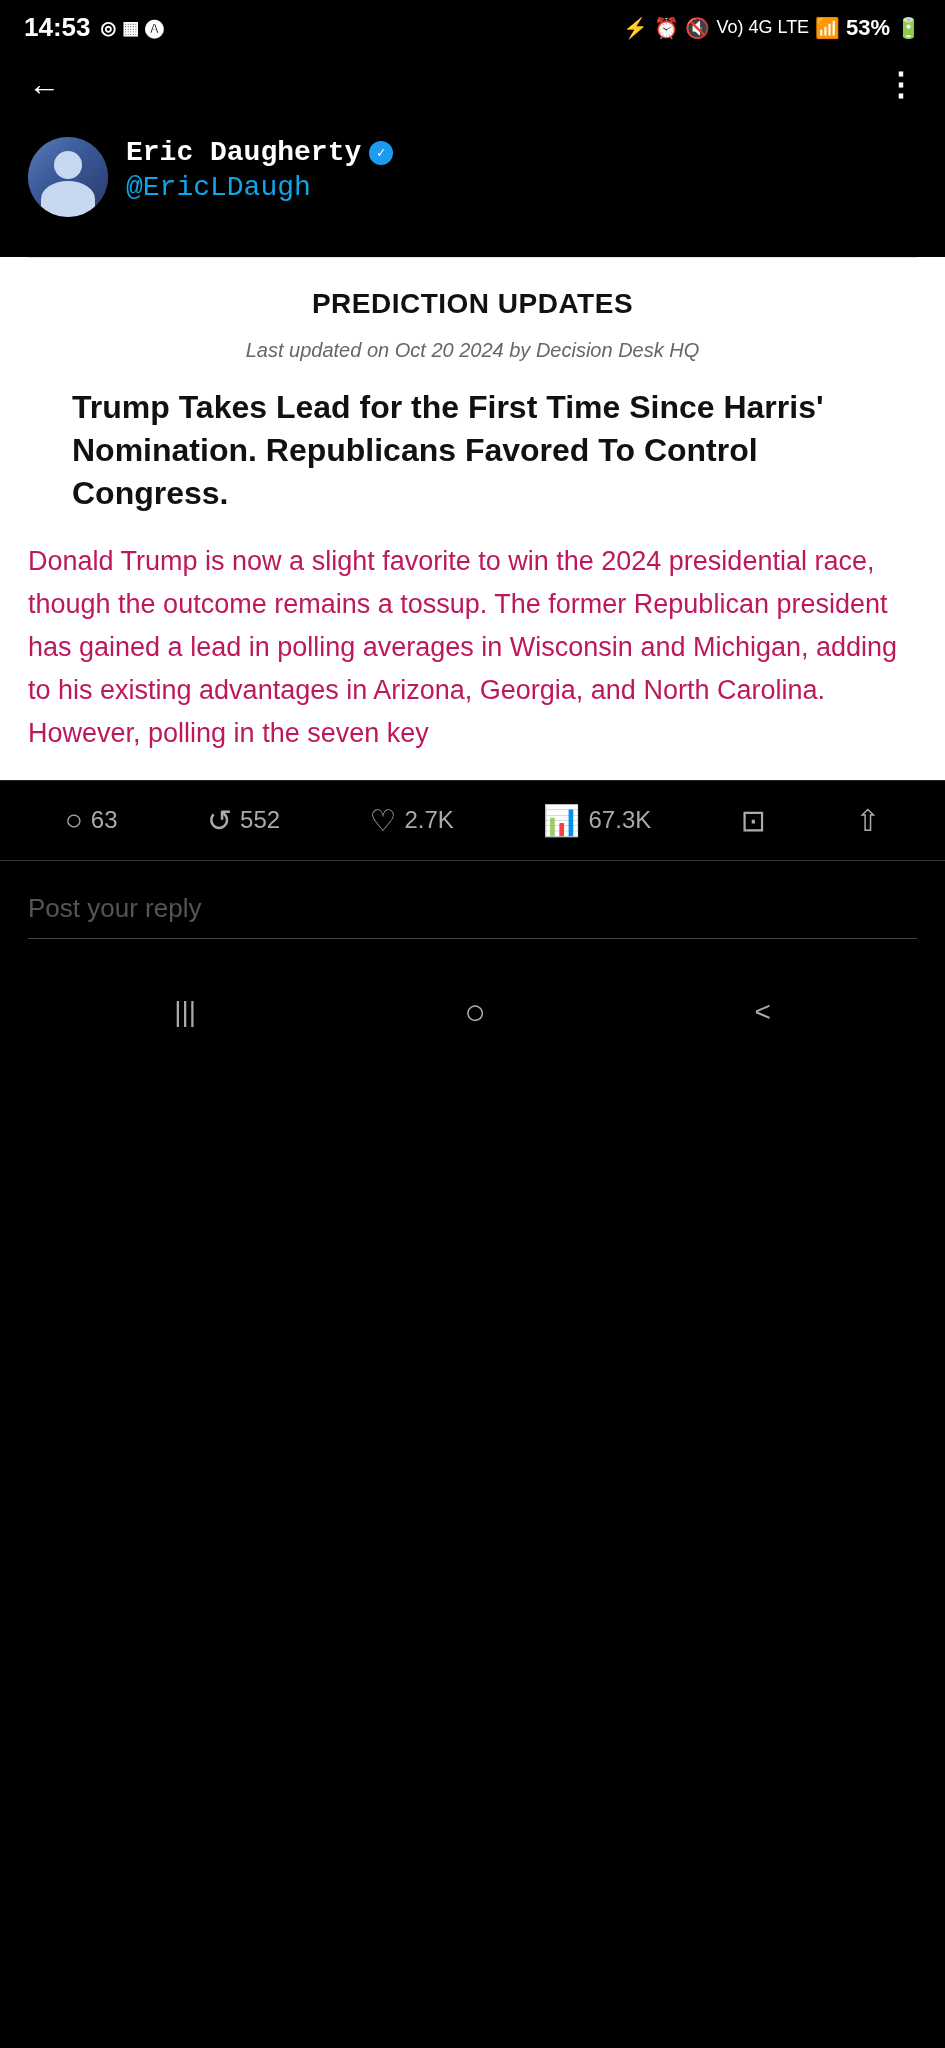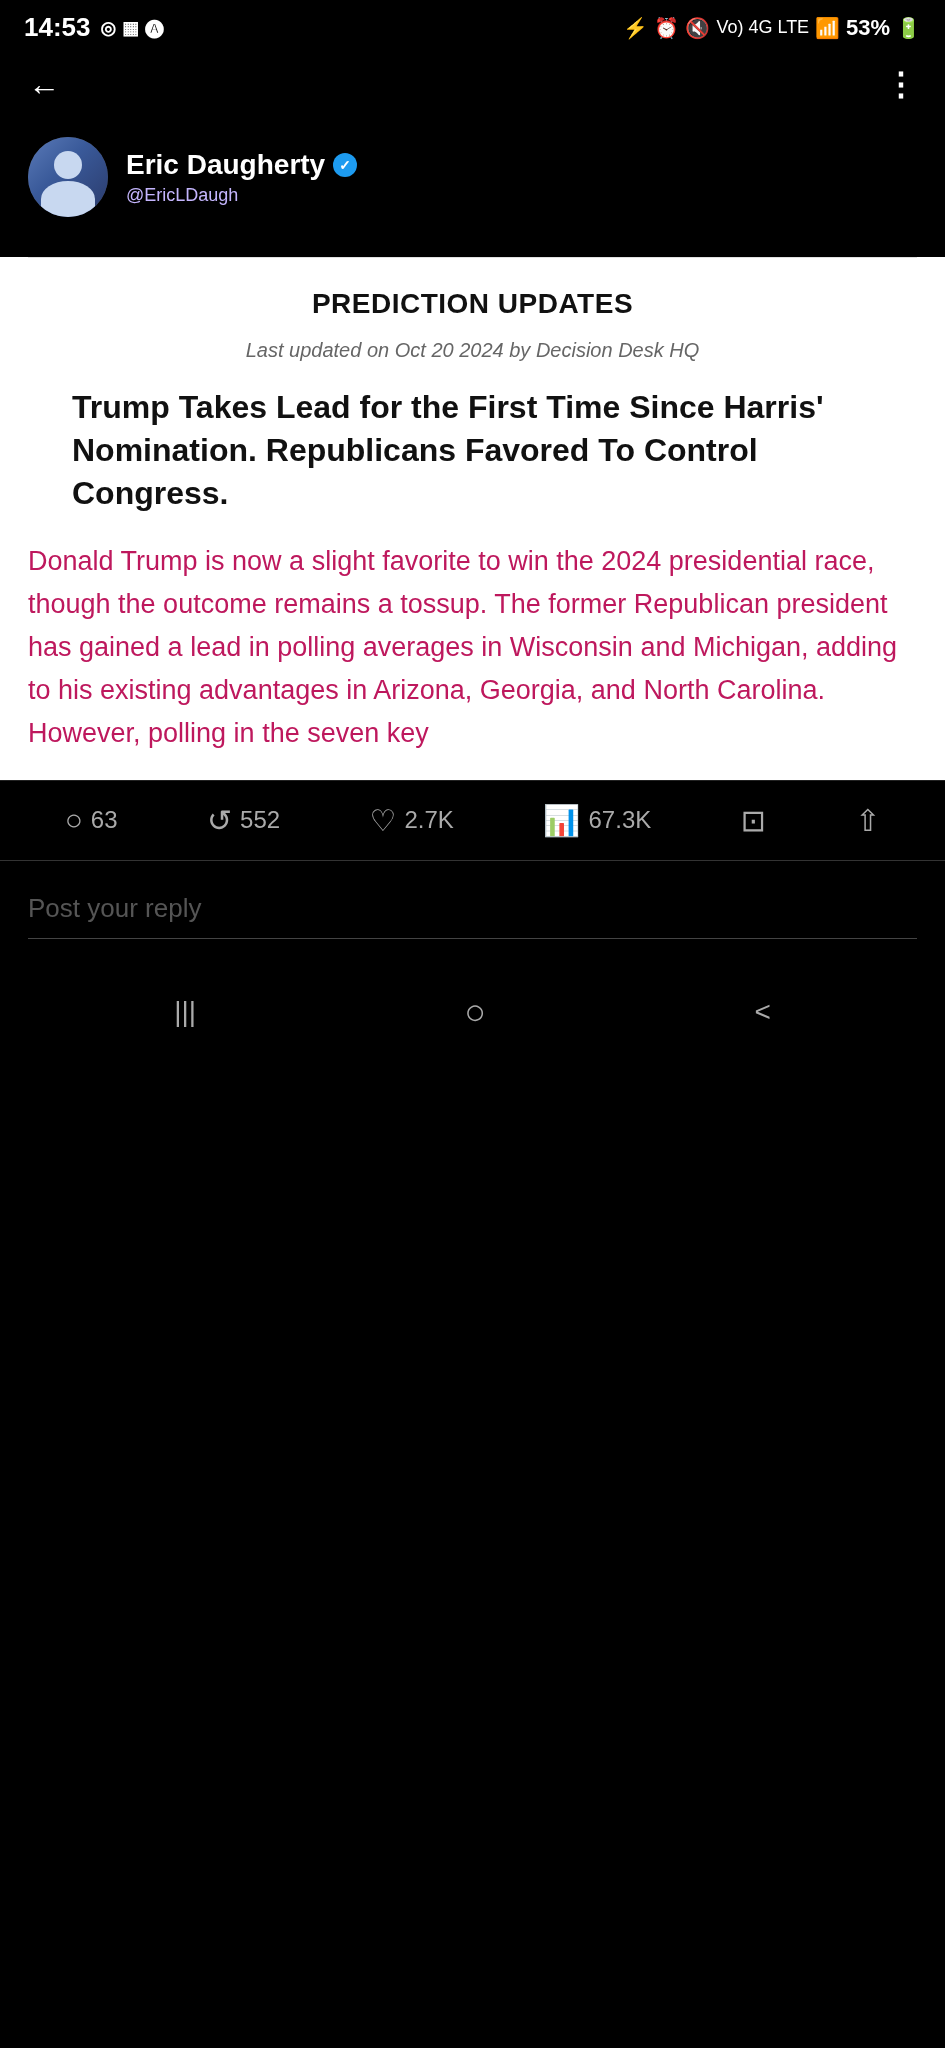--- a/index.html
+++ b/index.html
@@ -68,22 +68,22 @@
     
     .profile-header {
       display: flex;
       align-items: center;
       justify-content: space-between;
       padding: 20px 28px 30px;
       background: #000;
     }
     .profile-left {
       display: flex;
-      align-items: center;
       gap: 18px;
+      font-family: Liberation Mono, monospace;
     }
     .avatar {
       width: 80px;
       height: 80px;
       border-radius: 50%;
       background: #444;
       overflow: hidden;
       flex-shrink: 0;
     }
     .avatar-img {
@@ -139,22 +139,22 @@
       background: #1d9bf0;
       border-radius: 50%;
       display: inline-flex;
       align-items: center;
       justify-content: center;
       color: #fff;
       font-size: 14px;
       font-weight: 700;
     }
     .profile-handle {
-      font-size: 18px;
-      color: #c4b5fd;
+      font-size: 28px;
+      color: #0ea5e9;
     }
     .follow-button {
       border: 2.5px solid #fff;
       border-radius: 50px;
       padding: 14px 36px;
       background: transparent;
       color: #fff;
       font-size: 24px;
       font-weight: 700;
       cursor: pointer;

